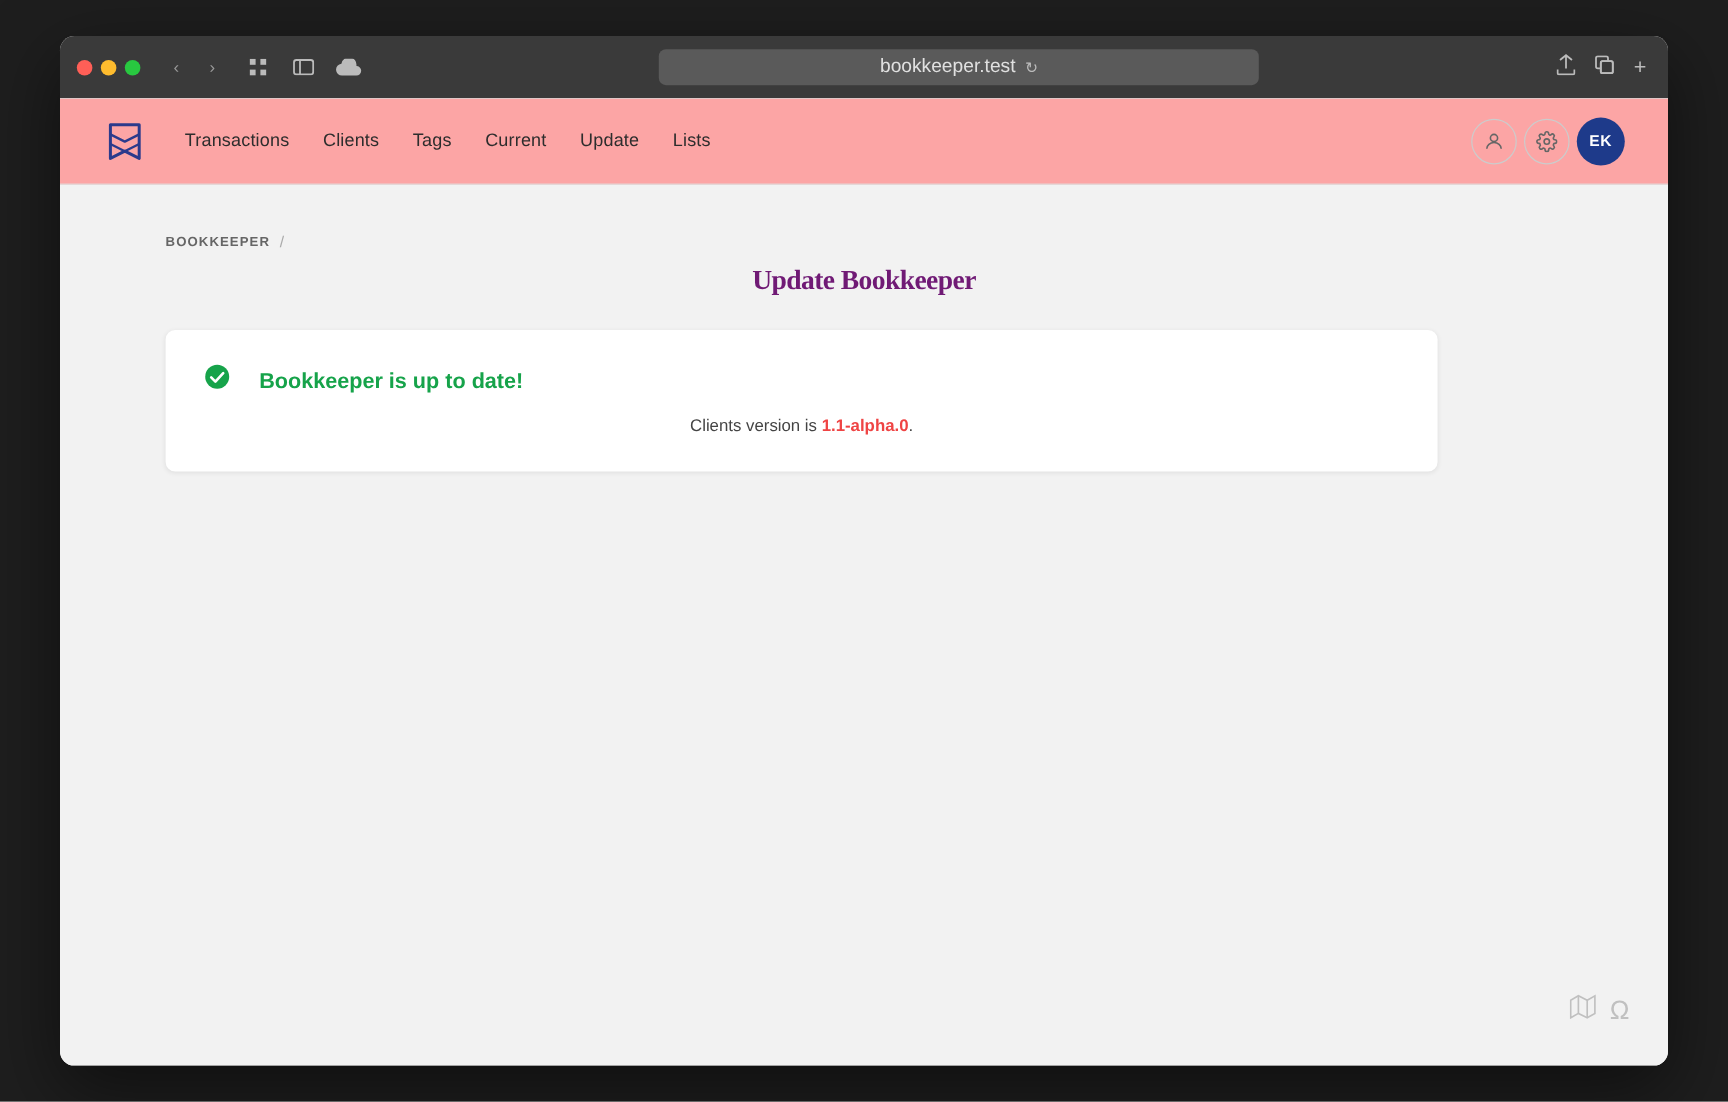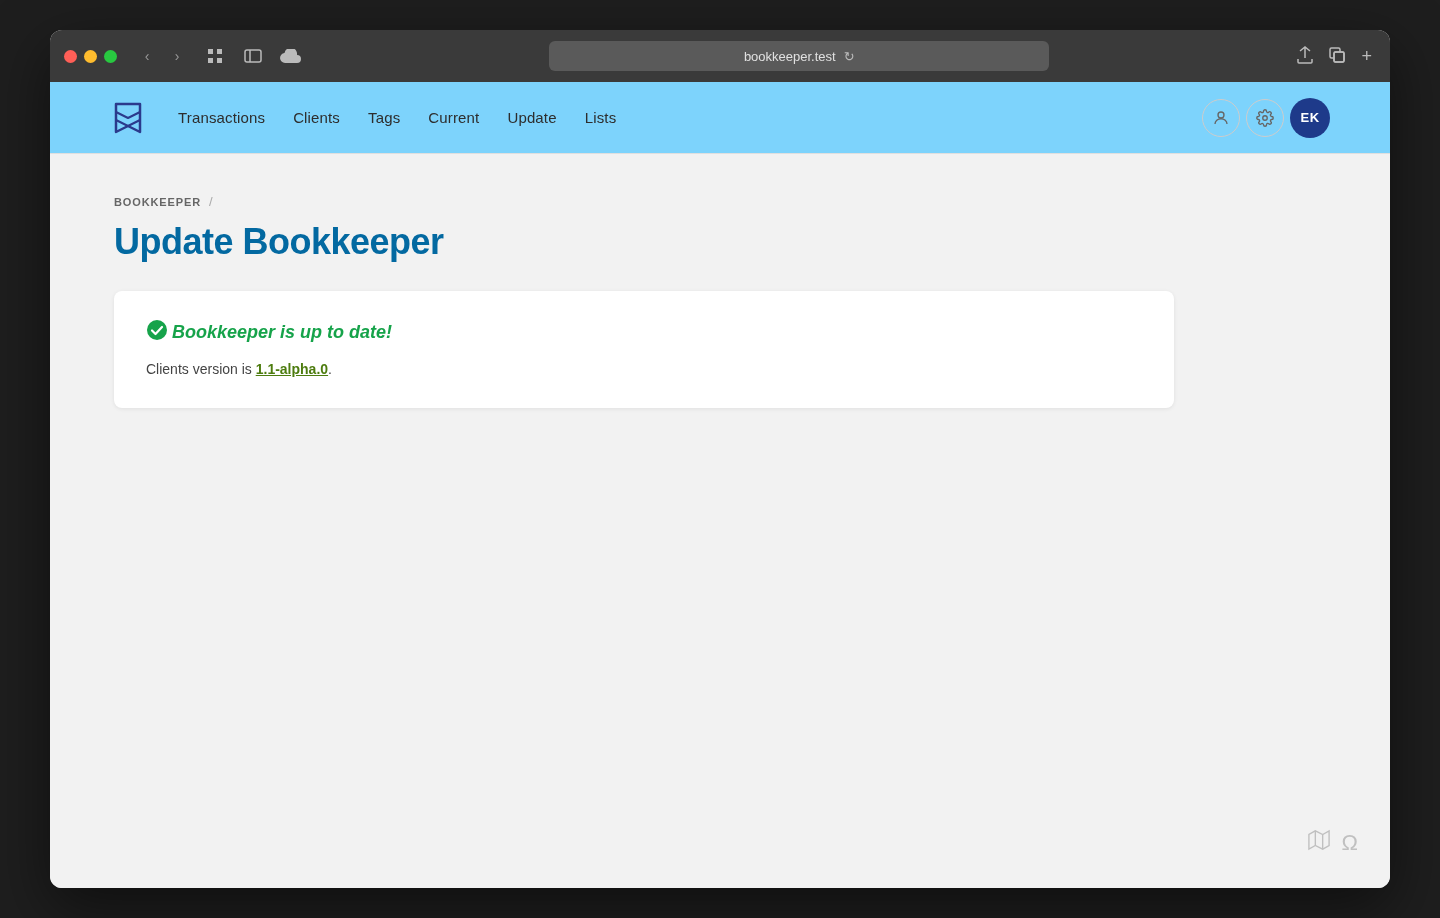--- a/index.html
+++ b/index.html
@@ -98,21 +98,21 @@
       border-radius: 6px;
       display: flex;
       align-items: center;
       justify-content: center;
       gap: 8px;
       padding: 0 12px;
     }
 
     .address-text {
       color: #e0e0e0;
-      font-size: 13px;
+      font-size: 16px;
     }
 
     .reload-btn {
       color: #bbb;
       font-size: 13px;
       cursor: pointer;
     }
 
     .browser-actions {
       display: flex;
@@ -131,22 +131,22 @@
     .page-content {
       flex: 1;
       background: #f2f2f2;
       overflow-y: auto;
       display: flex;
       flex-direction: column;
     }
 
     
     .top-nav {
-      background: #7dd3fc;
-      padding: 0 60px;
+      background: #fca5a5;
+      padding: 0 36px;
       height: 72px;
       display: flex;
       align-items: center;
       justify-content: space-between;
       border-bottom: 1px solid #e0e0e0;
     }
 
     .nav-left {
       display: flex;
       align-items: center;
@@ -199,22 +199,23 @@
       align-items: center;
       justify-content: center;
       cursor: pointer;
       border: none;
       letter-spacing: 0.5px;
     }
 
     
     .main-content {
       flex: 1;
-      padding: 40px 64px;
+      padding: 40px 88px;
       position: relative;
+      text-align: center;
     }
 
     .breadcrumb {
       display: flex;
       align-items: center;
       gap: 8px;
       margin-bottom: 12px;
     }
 
     .breadcrumb-text {
@@ -224,42 +225,42 @@
       color: #666;
       text-transform: uppercase;
     }
 
     .breadcrumb-sep {
       color: #aaa;
       font-size: 13px;
     }
 
     .page-title {
-      font-size: 36px;
+      font-size: 23px;
       font-weight: 800;
-      color: #0369a1;
+      color: #701a75;
       margin-bottom: 28px;
       letter-spacing: -0.5px;
+      font-family: Liberation Serif, serif;
     }
 
     
     .status-card {
       background: #fff;
       border-radius: 8px;
       padding: 28px 32px;
       max-width: 1060px;
       box-shadow: 0 1px 4px rgba(0,0,0,0.08);
     }
 
     .status-header {
       display: flex;
       align-items: center;
-      gap: 4px;
+      gap: 24px;
       margin-bottom: 12px;
-      font-style: italic;
     }
 
     .status-icon {
       color: #16a34a;
       font-size: 20px;
     }
 
     .status-title {
       font-size: 18px;
       font-weight: 700;
@@ -267,22 +268,21 @@
     }
 
     .status-body {
       color: #444;
       font-size: 14px;
       line-height: 1.6;
     }
 
     .version-bold {
       font-weight: 700;
-      color: #4d7c0f;
-      text-decoration: underline;
+      color: #ef4444;
     }
 
     
     .bottom-icons {
       position: absolute;
       bottom: 32px;
       right: 32px;
       display: flex;
       gap: 12px;
       align-items: center;

